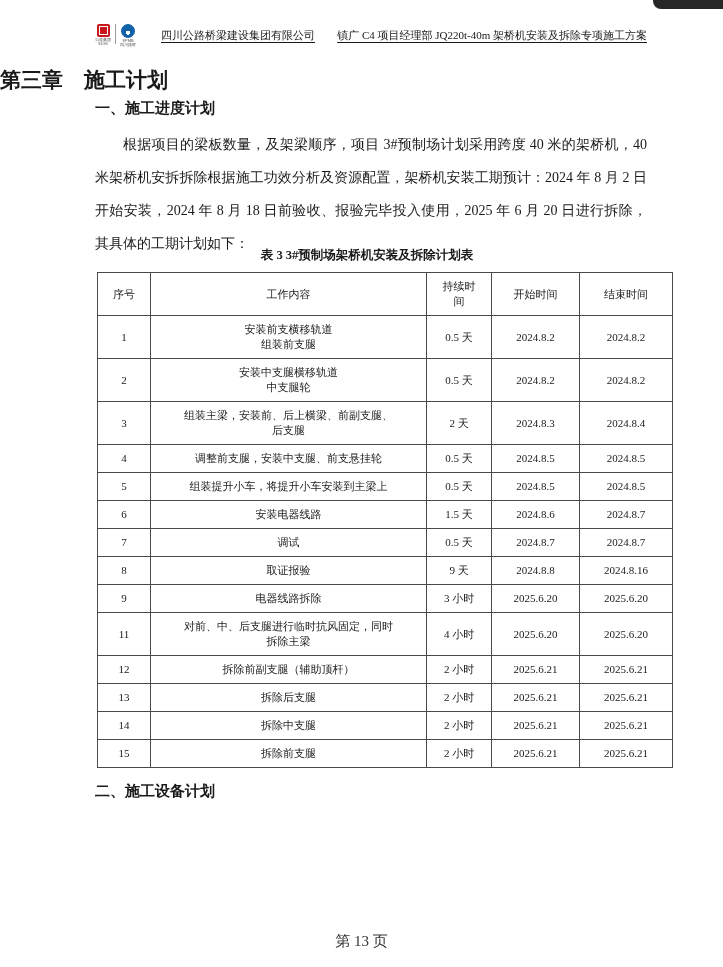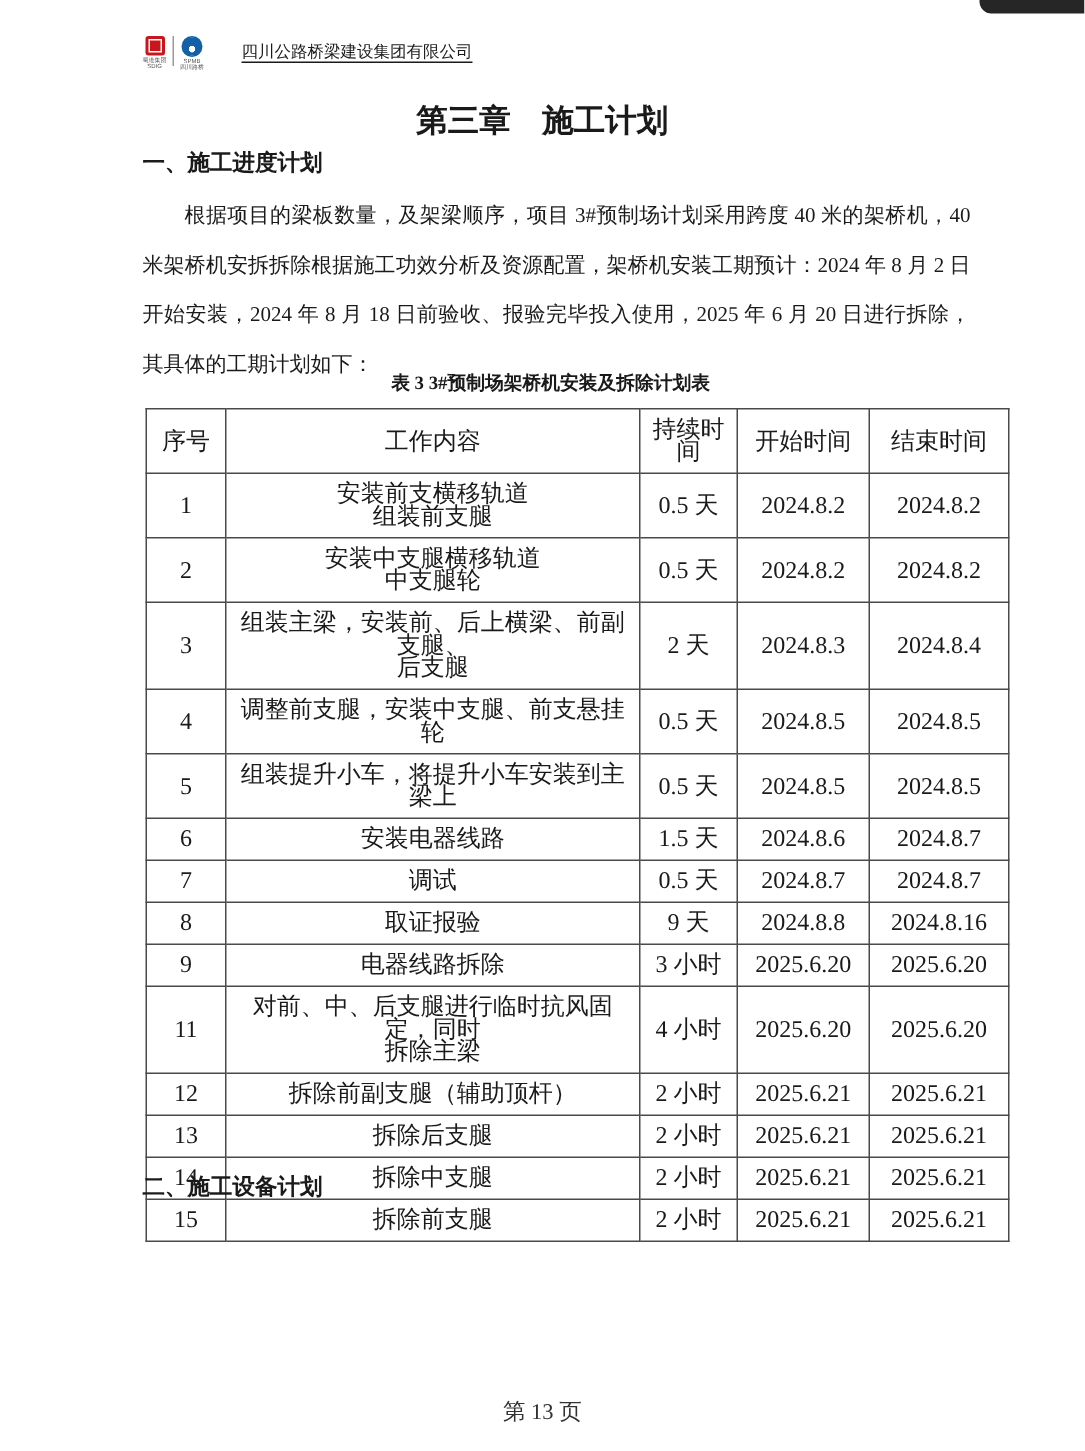--- a/index.html
+++ b/index.html
@@ -36,21 +36,21 @@
   }
   .logo-divider { width:1px; height:20px; background:#999; margin:0 4px; }
   .header-texts {
     flex:1; display:flex; justify-content:space-between; align-items:baseline;
     font-size:11px; line-height:22px; white-space:nowrap;
   }
   .header-texts span { text-decoration:underline; text-underline-offset:3px; }
   
   .chapter-title {
     position:absolute; top:66px; left:0; width:723px;
-    text-align:center; font-size:21px; font-weight:bold;
+    font-size:21px; font-weight:bold;
     font-family:"Liberation Sans","DejaVu Sans",sans-serif;
   }
   .section-heading {
     position:absolute; left:95px;
     font-size:15px; font-weight:bold;
     font-family:Liberation Serif, serif;
     text-align:center;
   }
   #section1 { top:99px; }
   #section2 { top:782px; }
@@ -58,21 +58,21 @@
     position:absolute; top:128px; left:95px; width:552px;
     font-size:14px; line-height:33px; text-align:justify; text-indent:2em;
   }
   .table-caption {
     position:absolute; top:247px; left:97px; width:540px;
     text-align:center; font-size:12.5px; font-weight:bold;
   }
   .schedule-table {
     position:absolute; top:272px; left:97px; width:540px;
     border-collapse:collapse; table-layout:fixed;
-    font-size:16px;
+    font-size:11px;
   }
   .schedule-table th, .schedule-table td {
     border:1px solid #4a4a4a; text-align:center; vertical-align:middle;
     padding:6px 3px; line-height:15px; white-space:pre-line;
     font-weight:normal; overflow:hidden;
   }
   .schedule-table th { height:24px; }
   .col-no    { width:46px; }
   .col-work  { width:269px; }
   .col-dur   { width:58px; }
@@ -97,20 +97,21 @@
     </div>
     <div class="logo-divider"></div>
     <div class="logo-block">
       <div class="logo-blue"></div>
       <div class="logo-caption">SPMB
 四川路桥</div>
     </div>
   </div>
   <div class="header-texts">
     <span>四川公路桥梁建设集团有限公司</span>
+    <span>镇广 C4 项目经理部 JQ220t-40m 架桥机安装及拆除专项施工方案</span>
   </div>
 </div>
 
 <div class="chapter-title">第三章　施工计划</div>
 
 <div class="section-heading" id="section1">一、施工进度计划</div>
 
 <div class="body-paragraph">根据项目的梁板数量，及架梁顺序，项目 3#预制场计划采用跨度 40 米的架桥机，40 米架桥机安拆拆除根据施工功效分析及资源配置，架桥机安装工期预计：2024 年 8 月 2 日开始安装，2024 年 8 月 18 日前验收、报验完毕投入使用，2025 年 6 月 20 日进行拆除，其具体的工期计划如下：</div>
 
 <div class="table-caption">表 3  3#预制场架桥机安装及拆除计划表</div>

